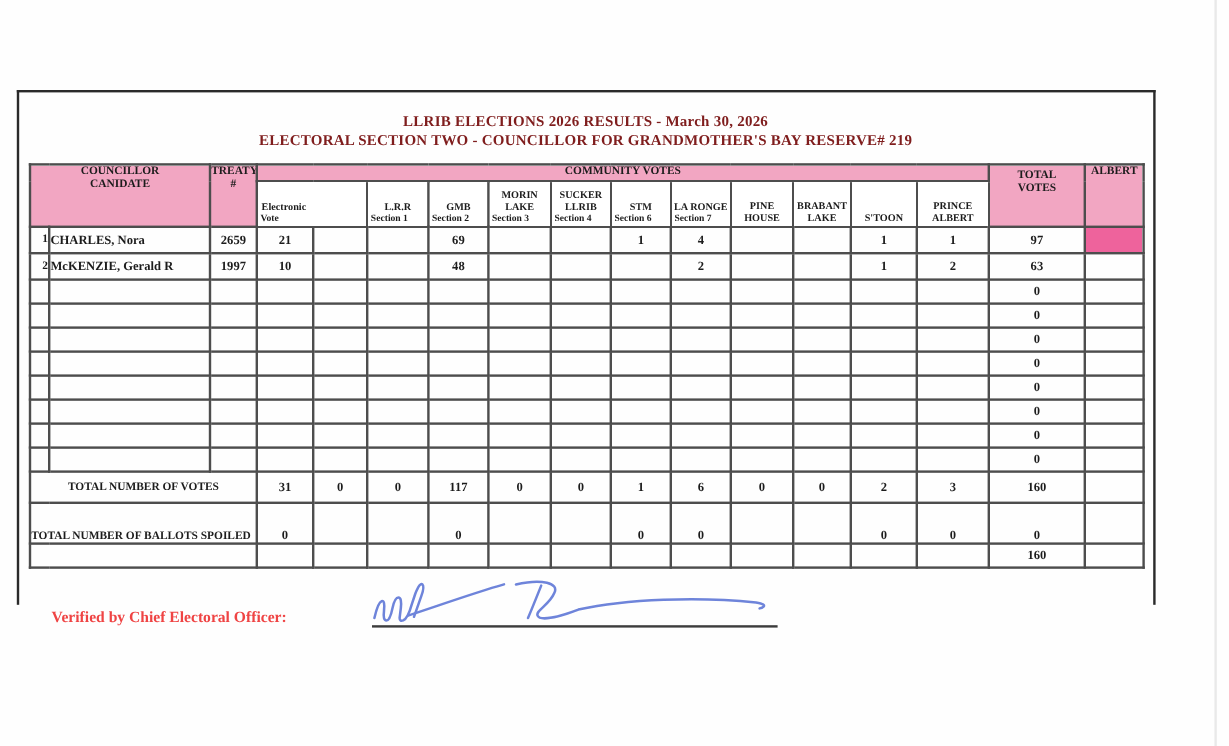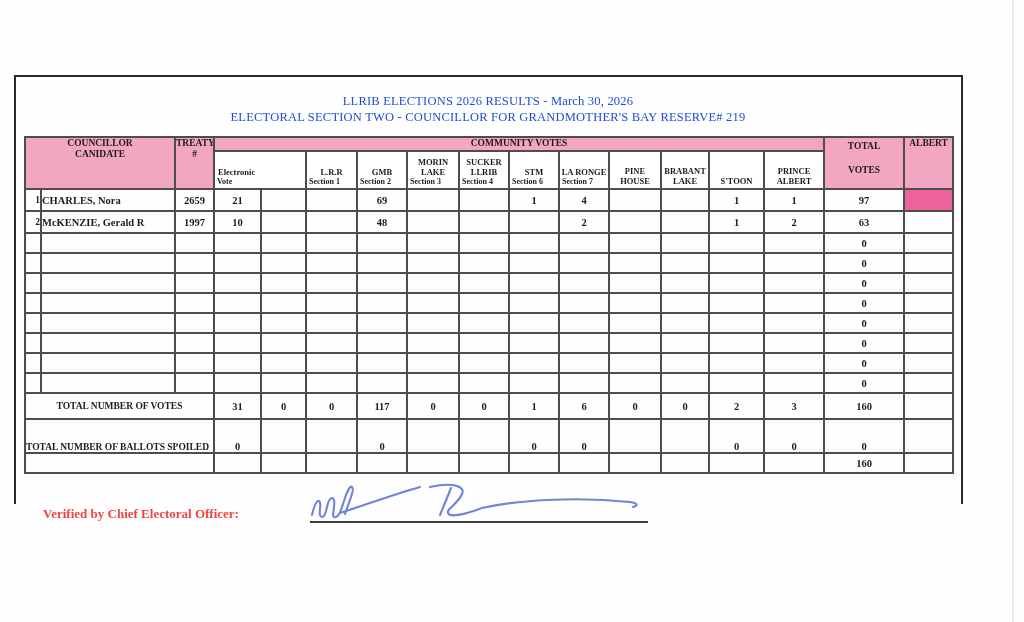--- a/index.html
+++ b/index.html
@@ -8,39 +8,39 @@
   #canvas { position:relative; width:1024px; height:622px; background:#fefefe; }
 
   
   #scan-edge { position:absolute; left:1012px; top:0; width:2px; height:622px; background:#e9e9e9; }
 
   
   #doc-frame { position:absolute; left:14px; top:75px; width:949px; height:429px;
                border-top:2px solid #2a2a2a; border-left:2px solid #2a2a2a; border-right:2px solid #2a2a2a; }
 
   .title { position:absolute; left:14px; width:948px; text-align:center;
-           font-weight:normal; color:#1d4ed8; letter-spacing:.2px; }
+           font-weight:bold; color:#7f1d1d; letter-spacing:.2px; }
   #title1 { top:94px;  font-size:12.5px; }
   #title2 { top:110px; font-size:12.5px; }
 
   
   #results-table { position:absolute; left:24px; top:136px; border-collapse:collapse;
                    table-layout:fixed; width:928px; }
   #results-table td, #results-table th {
       border:2px solid #4d4d4d; font-weight:bold; color:#1c1c1c;
       overflow:hidden; white-space:normal; padding:0; }
   #results-table { border:2px solid #be185d; }
 
   th.pink { background:#f2a6c2; }
   th { font-size:9.5px; line-height:1.2; vertical-align:top; text-align:center; }
 
   #th-councillor { padding-top:4px; }
   #th-treaty { padding-top:4px; }
   #th-community-band { height:14px; font-size:9.5px; padding-top:1px; vertical-align:middle; }
-  #th-total .stack { display:flex; flex-direction:column; justify-content:space-between;
+  #th-total .stack { display:flex; flex-direction:column; 
                      height:44px; padding:3px 0 6px 0; }
   #th-elected { padding-top:3px; }
 
   tr.subhead th { background:#ffffff; height:36px; font-size:8.5px; vertical-align:top; position:relative; }
   .sub-wrap { display:flex; flex-direction:column; justify-content:flex-end; height:36px; padding:2px 1px 1px 1px; }
   .sub-name { font-size:8.5px; line-height:1.15; }
   .sub-section { font-size:8px; text-align:left; padding-left:1px; }
   .sub-left { text-align:left; padding-left:2px; }
 
   td { font-size:10.5px; text-align:center; vertical-align:middle; }

